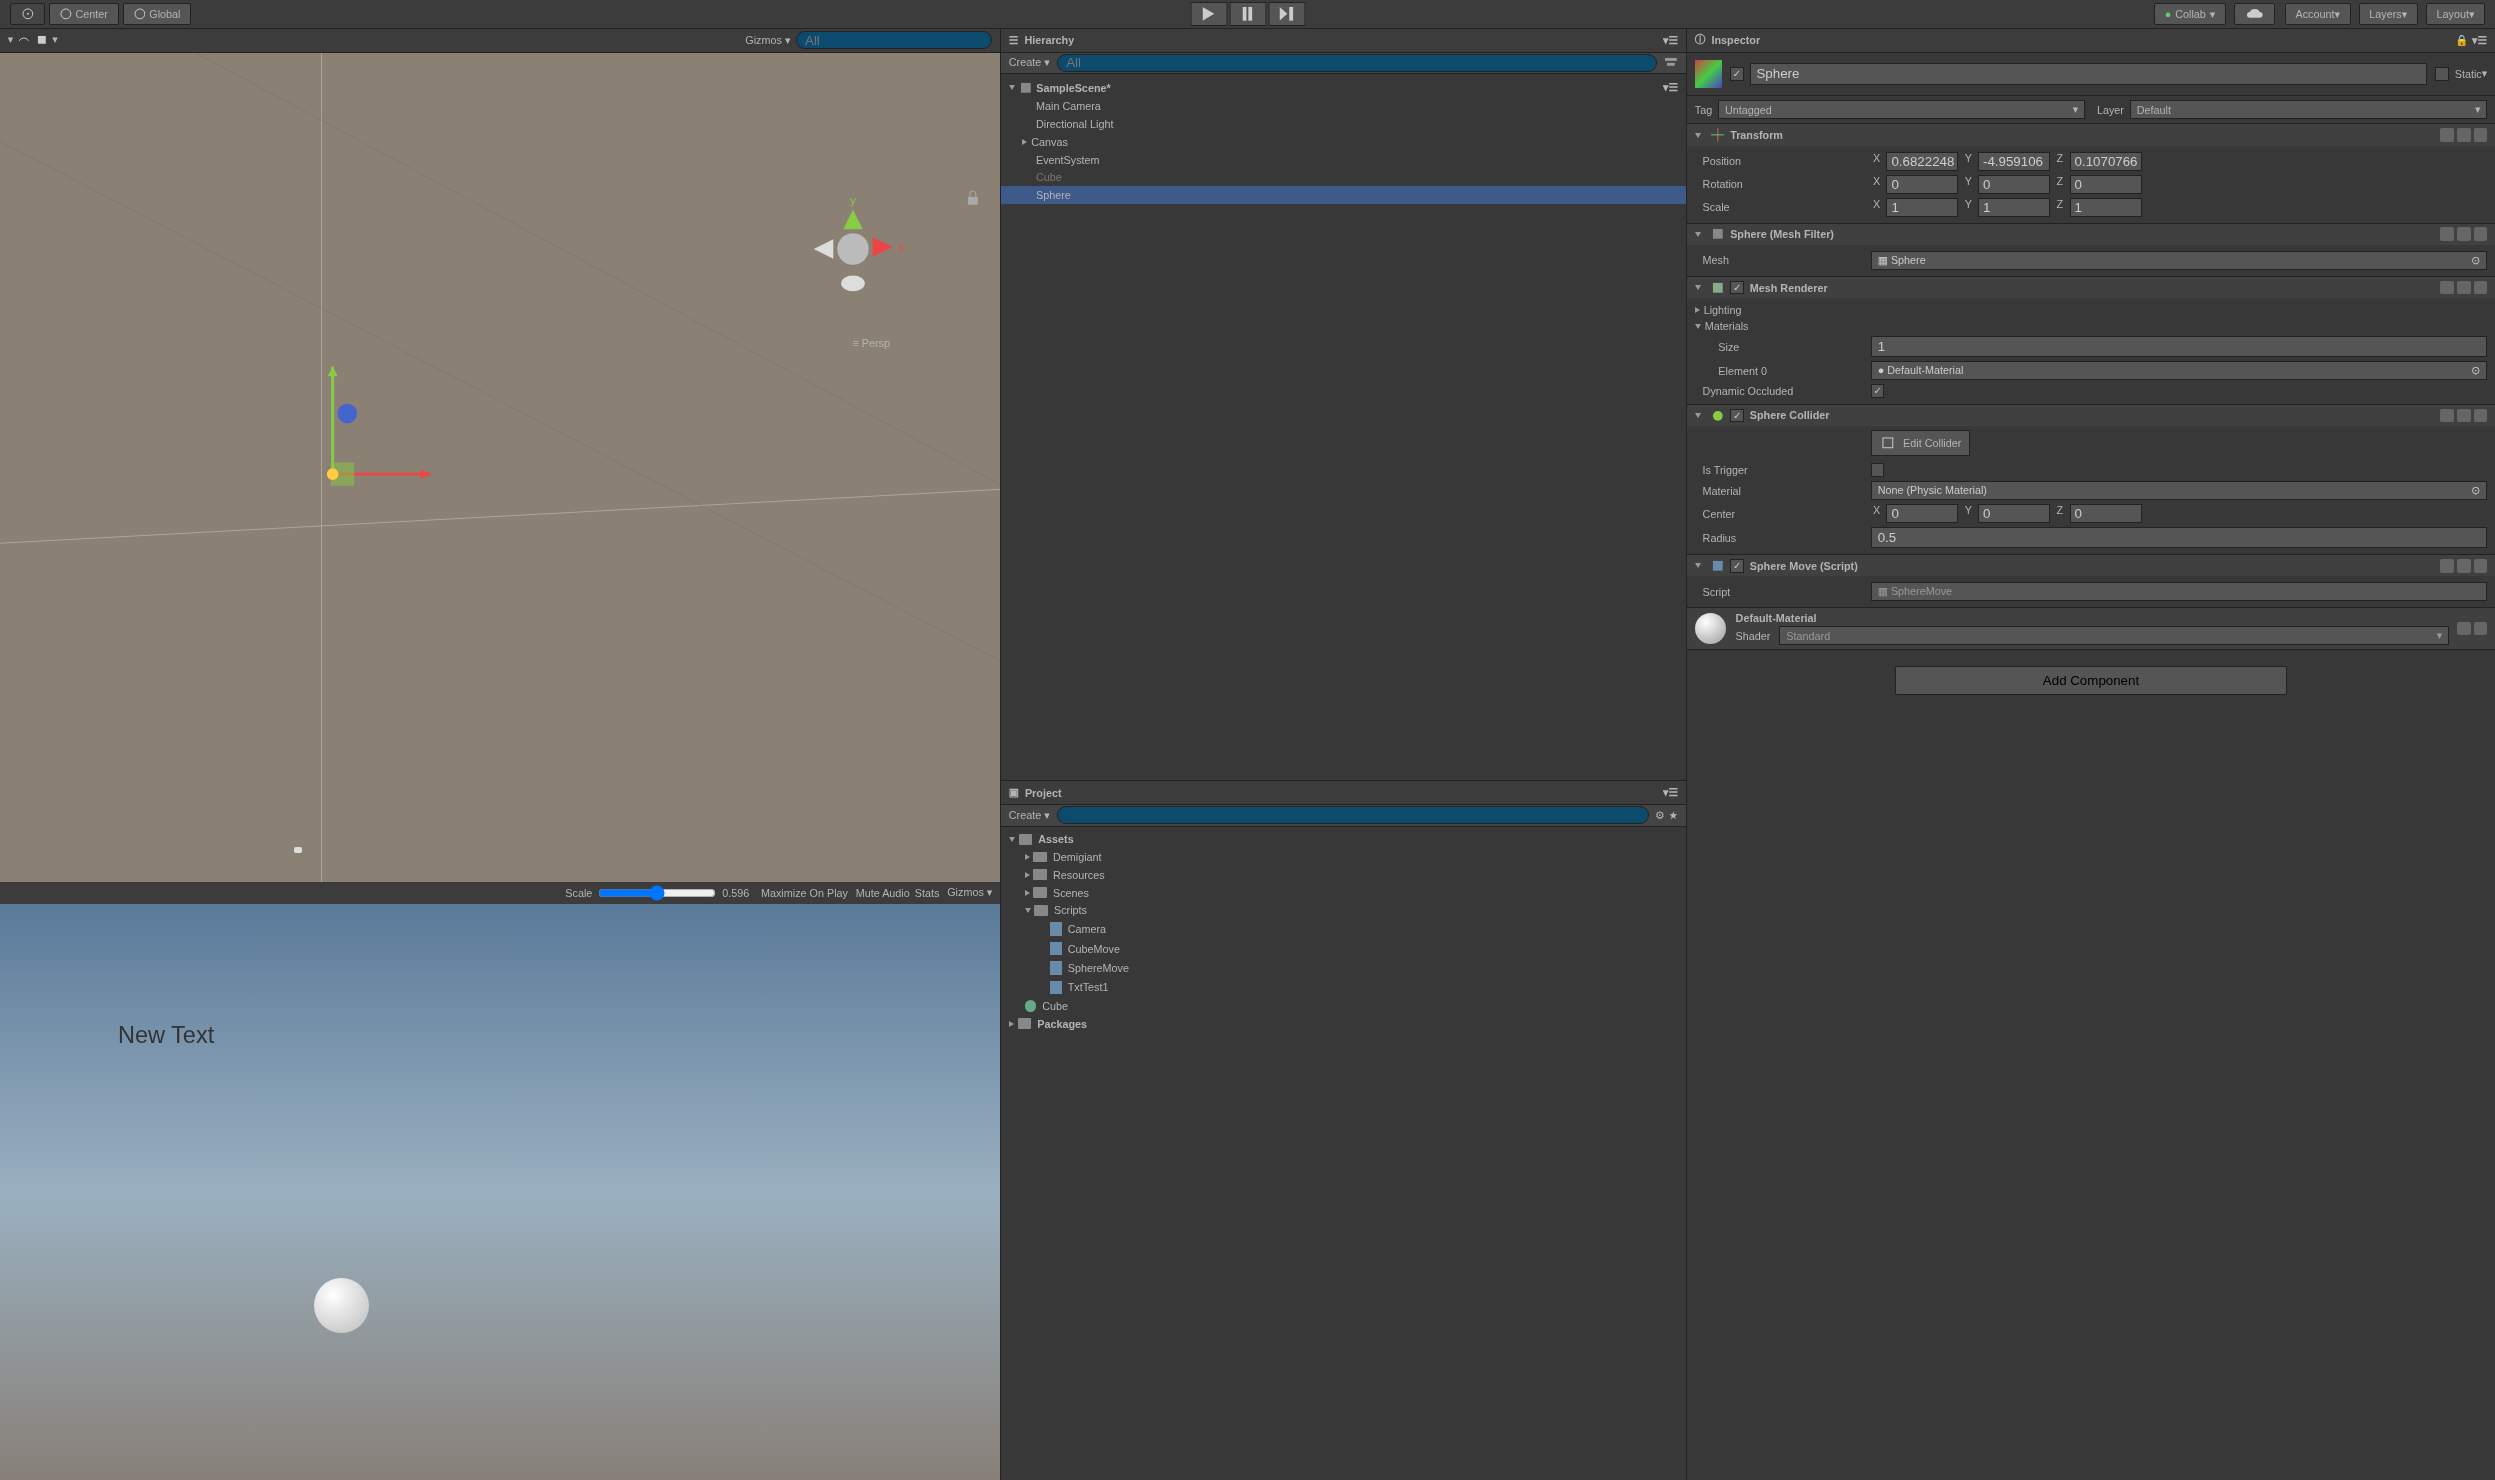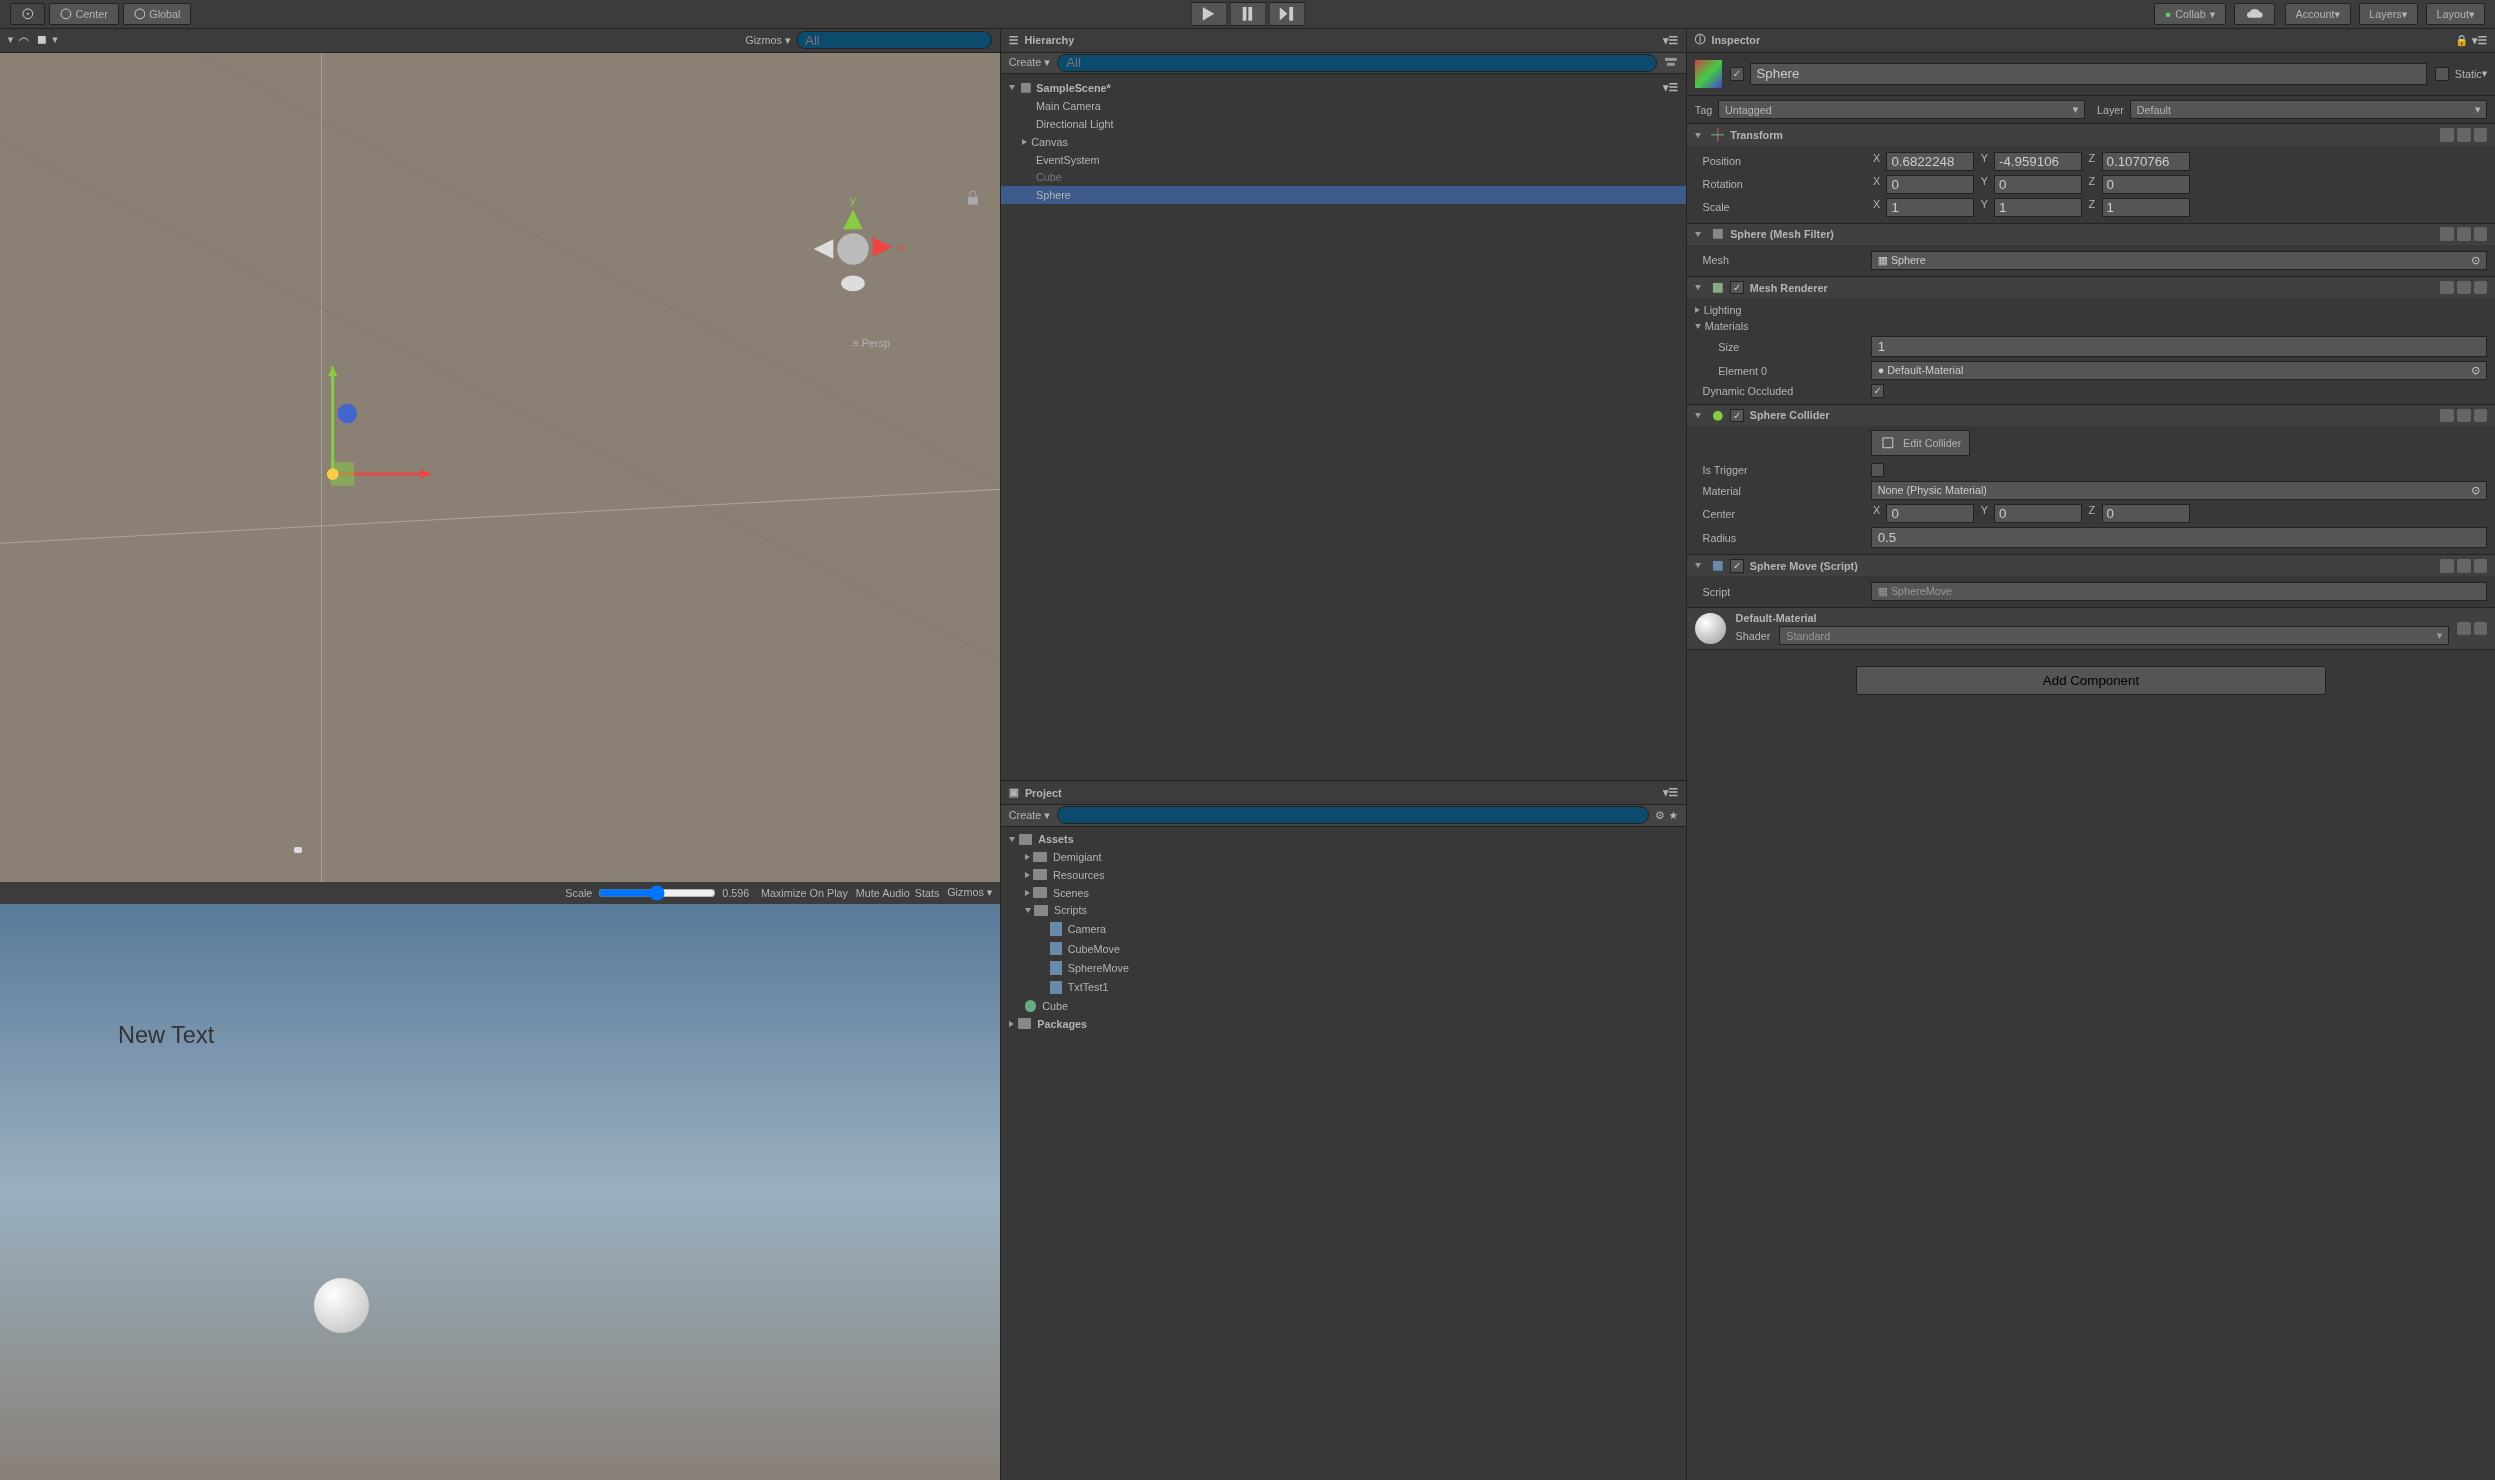--- a/index.html
+++ b/index.html
@@ -55,25 +55,25 @@
 .component { border-bottom: 1px solid #222; }
 .comp-header { padding: 3.9px 7.8px; display: flex; align-items: center; background: #404040; cursor: pointer; }
 .comp-header .name { font-weight: bold; }
 .comp-icons { margin-left: auto; display: flex; gap: 2.9px; }
 .comp-icons span { width: 13.7px; height: 13.7px; background: #666; border-radius: 2px; }
 .comp-body { padding: 3.9px 7.8px; }
 .prop-row { display: flex; align-items: center; padding: 2px 0; }
 .prop-label { width: 176px; padding-left: 7.8px; }
 .prop-xyz { display: flex; gap: 3.9px; flex: 1; }
 .xyz-label { width: 11.8px; text-align: center; }
-.xyz-input { background: #555; border: 1px solid #222; padding: 1px 3.9px; color: #ccc; width: 88px; }
+.xyz-input { background: #555; border: 1px solid #222; padding: 1px 3.9px; color: #ccc; width: 72px; }
 .prop-input-full { background: #555; border: 1px solid #222; padding: 2px 5.9px; color: #ccc; flex: 1; }
 .checkbox { width: 13.7px; height: 13.7px; background: #555; border: 1px solid #222; display: inline-flex; align-items: center; justify-content: center; margin-right: 5.9px; }
 .checkbox.checked::after { content: '✓'; color: #ccc; font-size: 9.8px; }
-.add-comp-btn { margin: 15.7px auto; padding: 5.9px 39px; background: #555; border: 1px solid #222; border-radius: 2px; cursor: pointer; display: block; width: 470px; text-align: center; }
+.add-comp-btn { margin: 15.7px auto; padding: 5.9px 39px; background: #555; border: 1px solid #222; border-radius: 2px; cursor: pointer; display: block; width: 392px; text-align: center; }
 .material-preview { width: 31px; height: 31px; border-radius: 50%; background: radial-gradient(circle at 35% 30%, #fff, #999); margin-right: 9.8px; }
 .edit-collider-btn { background: #555; border: 1px solid #222; padding: 3.9px 7.8px; margin-left: 176px; display: flex; align-items: center; gap: 7.8px; width: fit-content; }
 svg { display: block; }
 </style>
 </head>
 <body>
 
 <div class="toolbar">
   <div style="display:flex; gap:2px;">
     <div class="tool-btn toggle">

